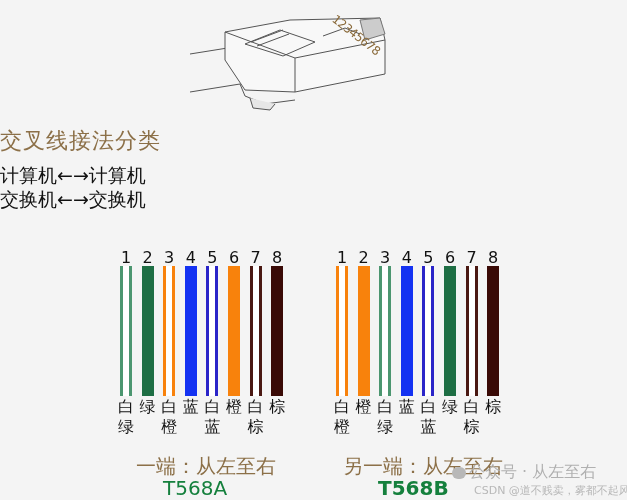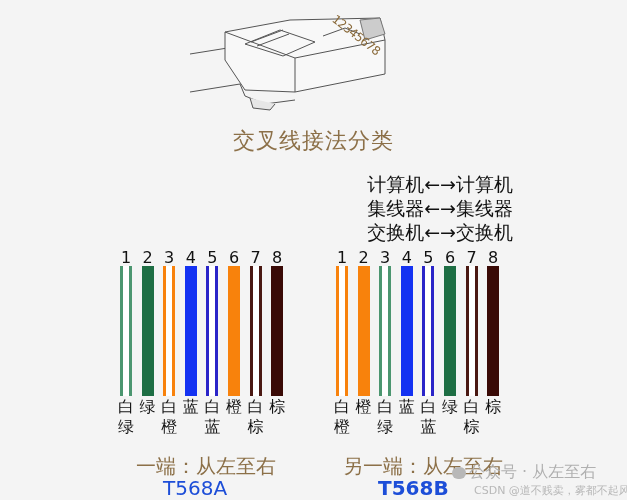--- a/index.html
+++ b/index.html
@@ -8,33 +8,33 @@
     background:#f4f4f4;
     font-family:"DejaVu Sans", sans-serif;
   }
   .abs { position:absolute; }
   .connector { left:185px; top:0; width:230px; height:112px; }
   .pin-numbers {
     left:338px; top:12px; font-size:12px; color:#8a6a3a;
     transform:rotate(38deg); transform-origin:left top; letter-spacing:-0.5px;
   }
   .title {
-    left:0; width:627px; top:126px; text-align:center;
+    left:0; width:627px; top:126px; text-align:left;
     font-size:22px; color:#8c7048; letter-spacing:1px;
   }
-  .cases { left:0; width:513px; top:172px; text-align:right; font-size:19px; color:#111; line-height:24px; }
+  .cases { left:0; width:513px; top:163px; text-align:left; font-size:19px; color:#111; line-height:24px; }
   .case-line { display:block; }
   .num { position:absolute; top:248px; width:14px; text-align:center; font-size:16px; color:#111; }
   .wire { position:absolute; top:266px; height:130px; width:12px; }
   .wire .stripe { position:absolute; left:3px; width:6px; top:0; bottom:0; background:#fff; }
   .lbl { position:absolute; width:18px; text-align:center; font-size:16px; color:#111; line-height:20px; }
   .lbl1 { top:397px; }
   .lbl2 { top:417px; }
   .end-caption { position:absolute; font-size:20px; color:#8c7048; white-space:nowrap;margin-left:16px; }
-  .std-caption { position:absolute; font-size:20px; color:#1d4ed8; }
+  .std-caption { position:absolute; font-size:20px; color:#15803d; }
   .wm1 { position:absolute; left:452px; top:462px; font-size:16px; color:#b0b0b0; white-space:nowrap; }
   .wm-icon { display:inline-block; width:14px; height:12px; background:#b8b8b8; border-radius:7px; margin-right:3px; vertical-align:middle; }
   .wm2 { position:absolute; left:474px; top:483px; font-size:11px; color:#b8b8b8; white-space:nowrap; }
 </style>
 </head>
 <body>
 
 <svg class="abs connector" viewBox="0 0 230 112" fill="none" stroke="#555" stroke-width="1">
   <path d="M5 54 L55 46 M5 92 L55 84"></path>
   <path d="M40 32 L105 20 L195 18 L200 40 L200 74 L110 92 L60 90 L40 60 Z" fill="#f8f8f8"></path>
@@ -46,21 +46,20 @@
   <path d="M175 20 L195 18 L200 34 L180 40 Z" fill="#ccc" stroke="#777"></path>
   <path d="M55 84 L60 96 L80 104 L110 100"></path>
   <path d="M65 98 L68 108 L85 110 L90 104" fill="#e6e6e6"></path>
 </svg>
 <div class="abs pin-numbers">12345678</div>
 
 <div class="abs title">交叉线接法分类</div>
 
 <div class="abs cases">
   <span class="case-line">计算机←→计算机</span>
-  <span class="case-line">集线器←→集线器</span>
   <span class="case-line">交换机←→交换机</span>
 </div>
 
 <div id="t568a">
     <div class="num" style="left: 119px;">1</div>
     <div class="wire" style="left: 120px; background: rgb(76, 150, 112);">
       <div class="stripe"></div>
     </div>
     <div class="lbl lbl1" style="left: 117px;">白</div>
     <div class="lbl lbl2" style="left: 117px;">绿</div>

